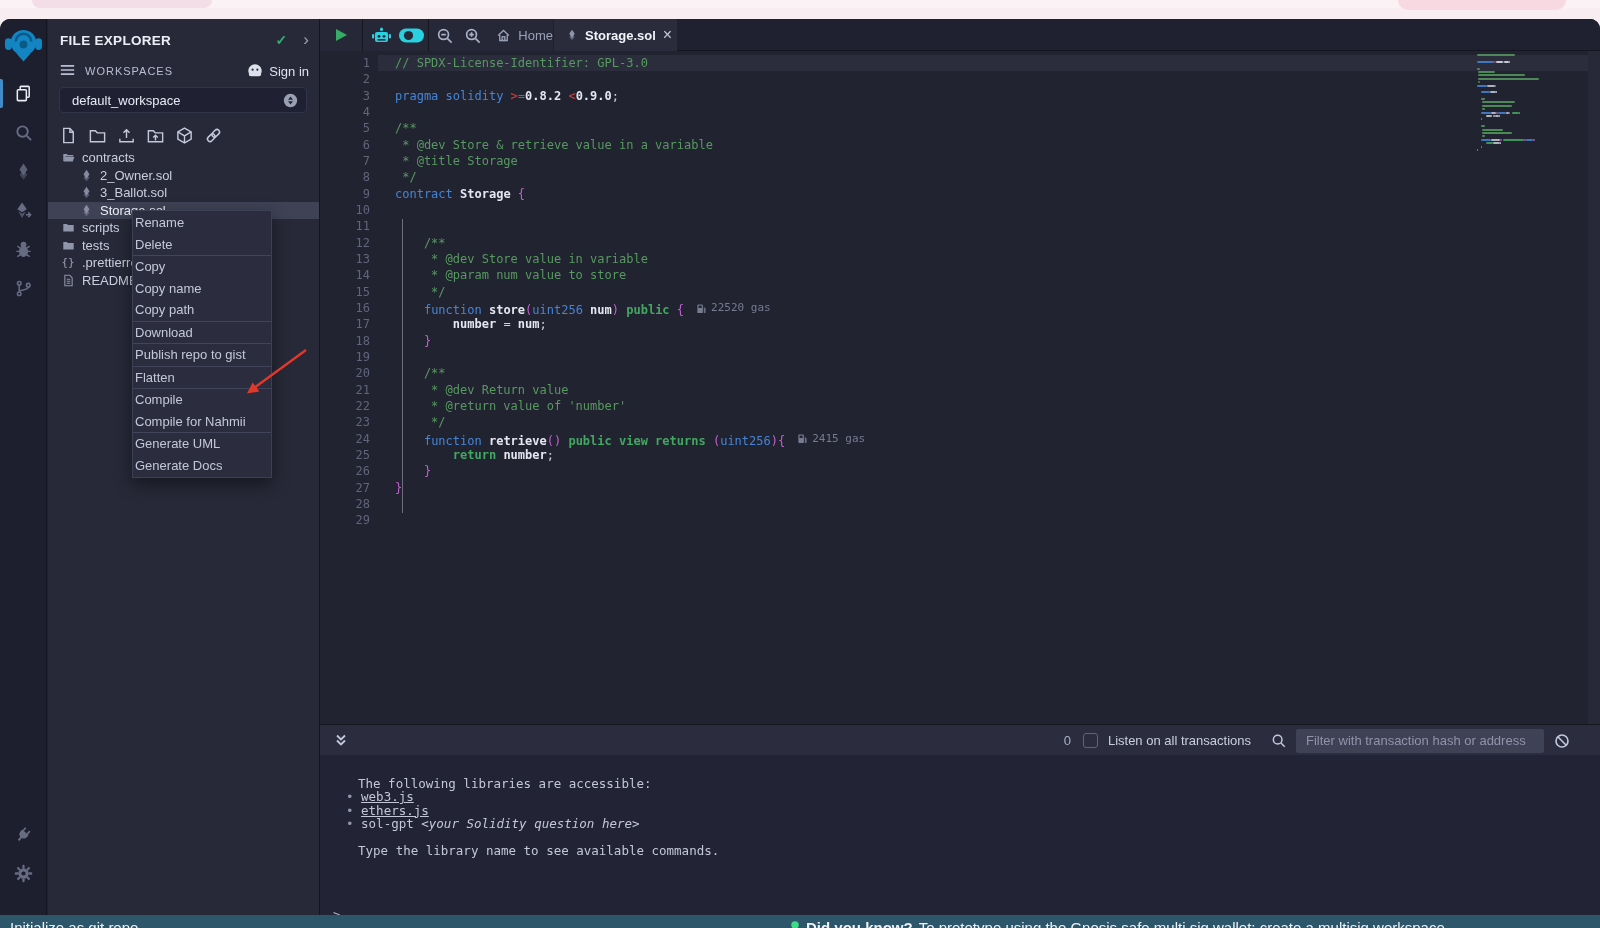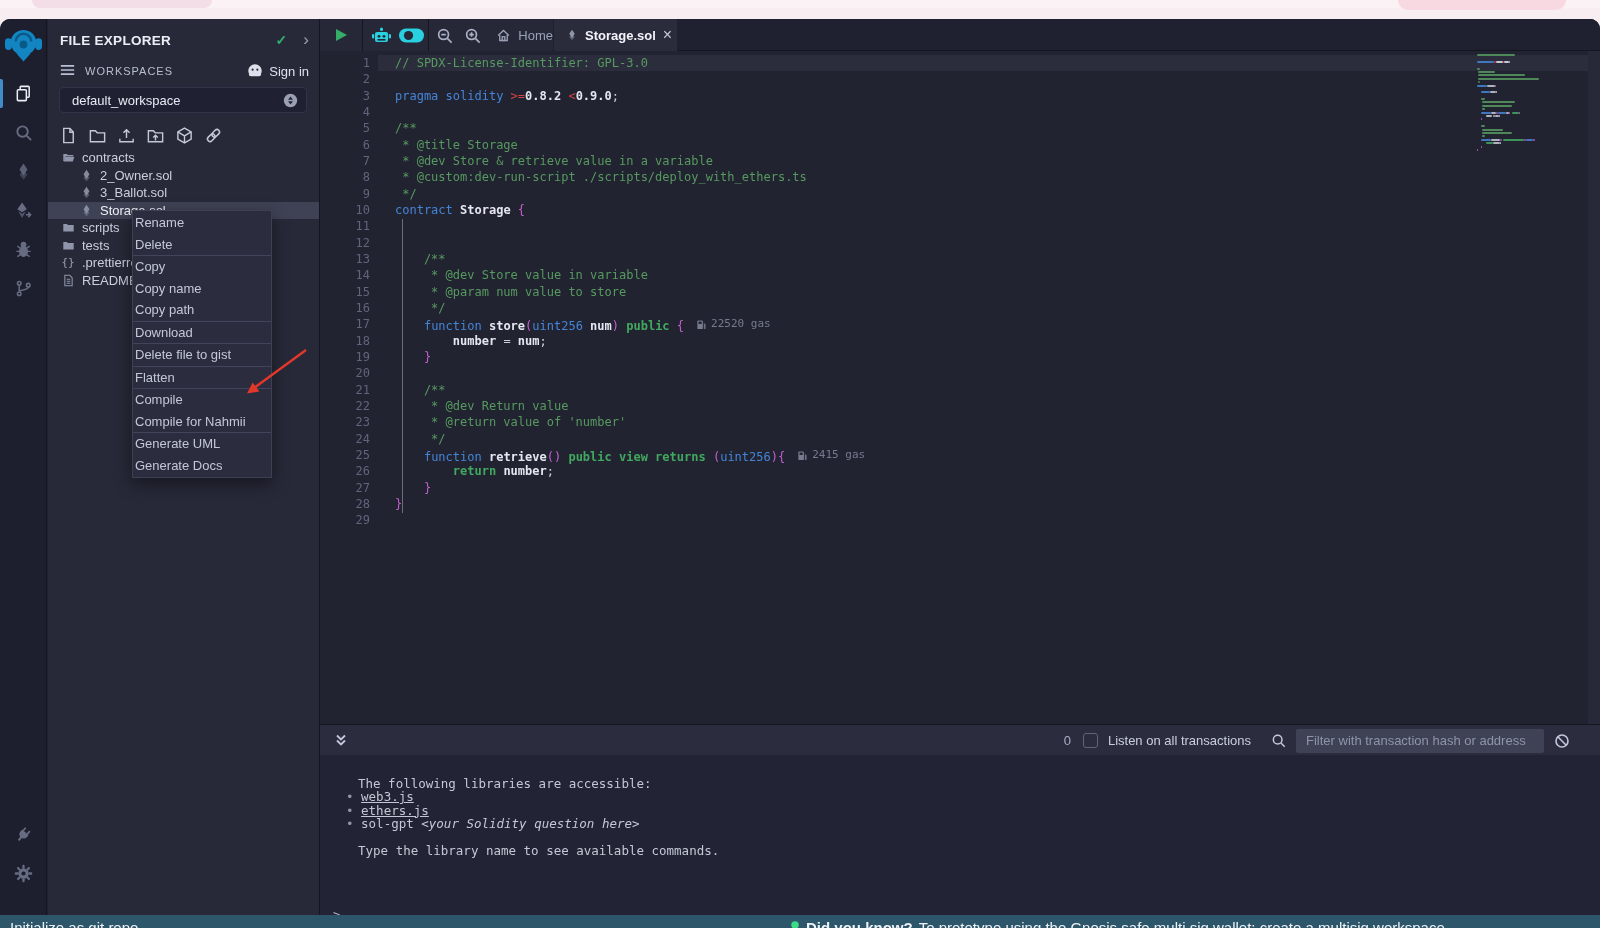--- a/index.html
+++ b/index.html
@@ -448,23 +448,22 @@
             <div class="ln">27</div>
             <div class="ln">28</div>
             <div class="ln">29</div>
           </div>
         <div class="code" id="code">
             <div class="cl"><span class="tk-cm">// SPDX-License-Identifier: GPL-3.0</span></div>
             <div class="cl"></div>
             <div class="cl"><span class="tk-kw">pragma solidity </span><span class="tk-op">&gt;=</span><span class="tk-num">0.8.2 </span><span class="tk-op">&lt;</span><span class="tk-num">0.9.0</span><span class="tk-pl">;</span></div>
             <div class="cl"></div>
             <div class="cl"><span class="tk-cm">/**</span></div>
+            <div class="cl"><span class="tk-cm"> * @dev Store &amp; retrieve value in a variable</span></div>
             <div class="cl"><span class="tk-cm"> * @title Storage</span></div>
-            <div class="cl"><span class="tk-cm"> * @dev Store &amp; retrieve value in a variable</span></div>
-            <div class="cl"><span class="tk-cm"> * @custom:dev-run-script ./scripts/deploy_with_ethers.ts</span></div>
             <div class="cl"><span class="tk-cm"> */</span></div>
             <div class="cl"><span class="tk-kw">contract </span><span class="tk-id">Storage </span><span class="tk-br">{</span></div>
             <div class="cl"></div>
             <div class="cl"></div>
             <div class="cl"><span class="tk-cm">    /**</span></div>
             <div class="cl"><span class="tk-cm">     * @dev Store value in variable</span></div>
             <div class="cl"><span class="tk-cm">     * @param num value to store</span></div>
             <div class="cl"><span class="tk-cm">     */</span></div>
             <div class="cl"><span class="tk-pl">    </span><span class="tk-kw">function </span><span class="tk-id">store</span><span class="tk-br">(</span><span class="tk-kw">uint256 </span><span class="tk-id">num</span><span class="tk-br">)</span><span class="tk-pl"> </span><span class="tk-gk">public </span><span class="tk-br">{</span><span class="gas"><svg viewBox="0 0 12 12" fill="currentColor">
                   <rect x="1.5" y="1.5" width="6" height="9.5" rx="1"></rect>
@@ -575,21 +574,21 @@
   <div class="ctx-menu" id="ctx-menu">
       <div class="menu-item">Rename</div>
       <div class="menu-item">Delete</div>
       <div class="menu-sep"></div>
       <div class="menu-item">Copy</div>
       <div class="menu-item">Copy name</div>
       <div class="menu-item">Copy path</div>
       <div class="menu-sep"></div>
       <div class="menu-item">Download</div>
       <div class="menu-sep"></div>
-      <div class="menu-item">Delete file to gist</div>
+      <div class="menu-item">Publish repo to gist</div>
       <div class="menu-sep"></div>
       <div class="menu-item">Flatten</div>
       <div class="menu-sep"></div>
       <div class="menu-item">Compile</div>
       <div class="menu-item">Compile for Nahmii</div>
       <div class="menu-sep"></div>
       <div class="menu-item">Generate UML</div>
       <div class="menu-item">Generate Docs</div>
     </div>
 

